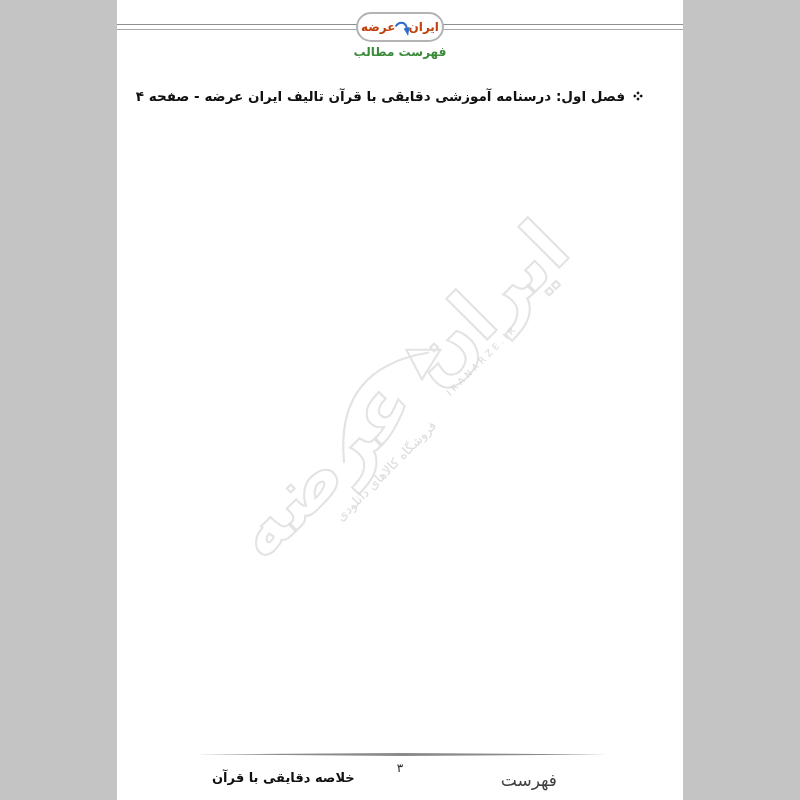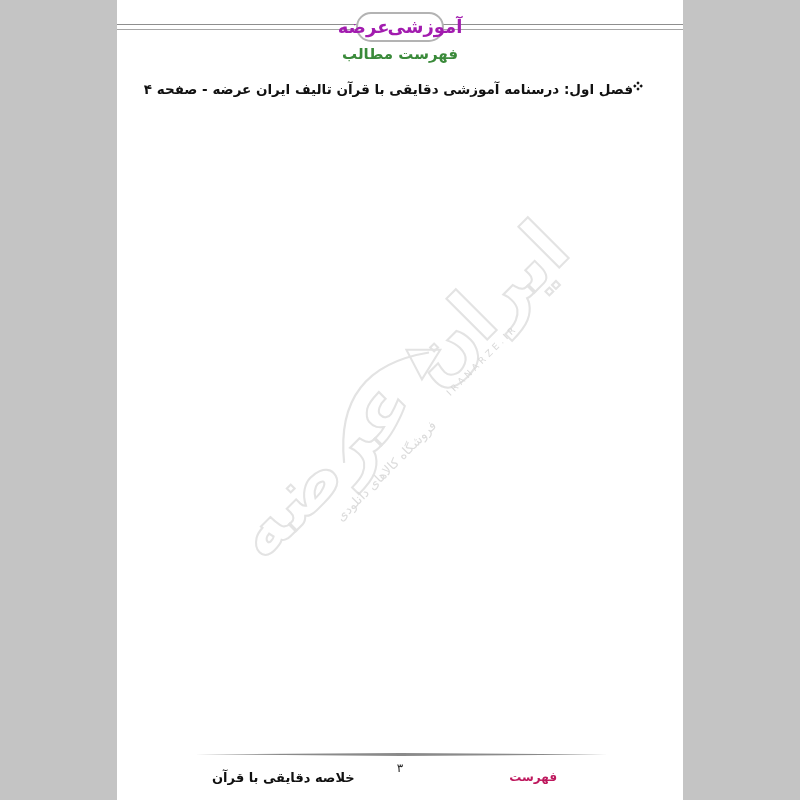--- a/index.html
+++ b/index.html
@@ -28,41 +28,41 @@
     background:#ffffff;
     border:2px solid #b3b3b3;
     border-radius:16px;
     z-index:2;
     display:flex;align-items:center;justify-content:center;
     direction:rtl;
     gap:1px;
     box-sizing:border-box;
   }
   .logo .word{
-    font-size:18px;font-weight:bold;color:#a21caf;
+    font-size:12px;font-weight:bold;color:#c2410c;
     letter-spacing:-0.5px;
     line-height:1;
   }
   .logo .arrow{width:15px;height:19px;margin:0 -2px;position:relative;top:2px;}
   .doc-title{
     position:absolute;top:45px;left:0;right:0;
     text-align:center;
-    font-size:15px;font-weight:bold;color:#3a8a3a;
+    font-size:12px;font-weight:bold;color:#3a8a3a;
     direction:rtl;
   }
   
   .toc{
     position:absolute;top:81px;right:40px;left:20px;
     direction:rtl;
   }
   .toc-item{
-    display:flex;align-items:flex-start;
+    display:flex;align-items:center;
     height:30px;
     font-size:13.5px;font-weight:bold;color:#111111;
-    gap:0;
+    gap:8px;
     white-space:nowrap;
   }
   .bullet{width:10px;height:10px;flex:0 0 auto;}
   
   .watermark{
     position:absolute;left:0;top:0;width:566px;height:800px;
     pointer-events:none;
   }
   
   .footer-line{
@@ -73,33 +73,33 @@
     text-align:center;
     font-size:12px;color:#222222;
   }
   .footer-left{
     position:absolute;left:95px;top:770px;
     font-size:13px;font-weight:bold;color:#111111;
     direction:rtl;white-space:nowrap;
   }
   .footer-right{
     position:absolute;right:126px;top:770px;
-    font-size:12px;font-weight:bold;color:#be185d;
+    font-size:17px;font-weight:normal;color:#404040;
     direction:rtl;white-space:nowrap;
   }
 </style>
 </head>
 <body>
 
 <div class="page">
 
   <div class="header-rule"></div>
 
   <div class="logo" dir="rtl">
-    <span class="word">آموزشی</span>
+    <span class="word">ایران</span>
     <svg class="arrow" viewBox="0 0 20 22" aria-hidden="true">
       <path d="M1.5 6 C 5 0.5, 12.5 0.5, 15 6.5 L 15.8 9.5" fill="none" stroke="#2f6bc9" stroke-width="2.6" stroke-linecap="round"></path>
       <path d="M11.5 9.5 L 17.5 19.5 L 19.3 7.8 Z" fill="#2f6bc9"></path>
     </svg>
     <span class="word">عرضه</span>
   </div>
 
   <div class="doc-title">فهرست مطالب</div>
 
   <div class="toc">

